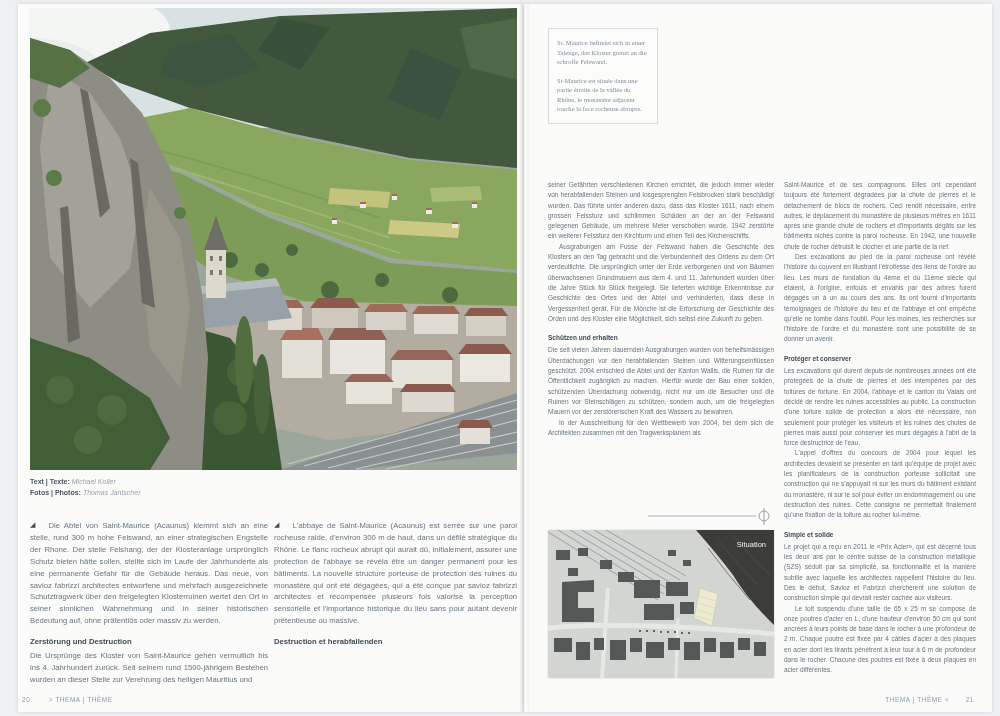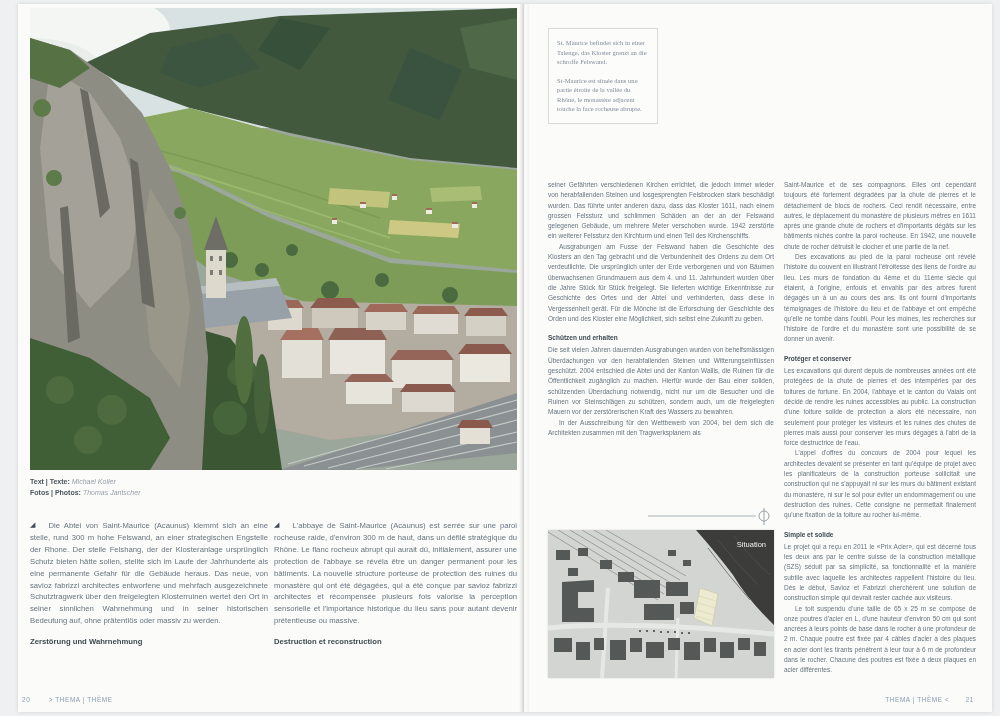--- a/index.html
+++ b/index.html
@@ -187,26 +187,27 @@
       <i>Michael Koller</i>
     </div>
     <div>
       <b>Fotos | Photos:</b>
       <i>Thomas Jantscher</i>
     </div>
   </div>
 
   <div class="col lcol" id="l-col1">
     <p class="body-p"><span class="marker">◢</span><span>Die Abtei von Saint-Maurice (Acaunus) klemmt sich an eine steile, rund 300 m hohe Felswand, an einer strategischen Engstelle der Rhone. Der steile Felshang, der der Klosteranlage ursprünglich Schutz bieten hätte sollen, stellte sich im Laufe der Jahrhunderte als eine permanente Gefahr für die Gebäude heraus. Das neue, von savioz fabrizzi architectes entworfene und mehrfach ausgezeichnete Schutztragwerk über den freigelegten Klosterruinen wertet den Ort in seiner sinnlichen Wahrnehmung und in seiner historischen Bedeutung auf, ohne prätentiös oder massiv zu werden.</span></p>
-    <p class="headline">Zerstörung und Wahrnehmung</p>
+    <p class="headline">Zerstörung und Destruction</p>
+    <p class="body-p">Die Ursprünge des Kloster von Saint-Maurice gehen vermutlich bis ins 4. Jahrhundert zurück. Seit seinem rund 1500-jährigem Bestehen wurden an dieser Stelle zur Verehrung des heiligen Mauritius und</p>
   </div>
 
   <div class="col lcol" id="l-col2">
     <p class="body-p"><span class="marker">◢</span><span>L'abbaye de Saint-Maurice (Acaunus) est serrée sur une paroi rocheuse raide, d'environ 300 m de haut, dans un défilé stratégique du Rhône. Le flanc rocheux abrupt qui aurait dû, initialement, assurer une protection de l'abbaye se révéla être un danger permanent pour les bâtiments. La nouvelle structure porteuse de protection des ruines du monastère qui ont été dégagées, qui a été conçue par savioz fabrizzi architectes et récompensée plusieurs fois valorise la perception sensorielle et l'importance historique du lieu sans pour autant devenir prétentieuse ou massive.</span></p>
-    <p class="headline">Destruction et reconstruction</p>
+    <p class="headline">Destruction et herabfallenden</p>
   </div>
 
   <div class="footer" id="left-footer">
     <span class="pagenum">20</span>
     <span>&gt; THEMA | THÈME</span>
   </div>
 </div>
 
 <div class="page" id="right-page">
 

